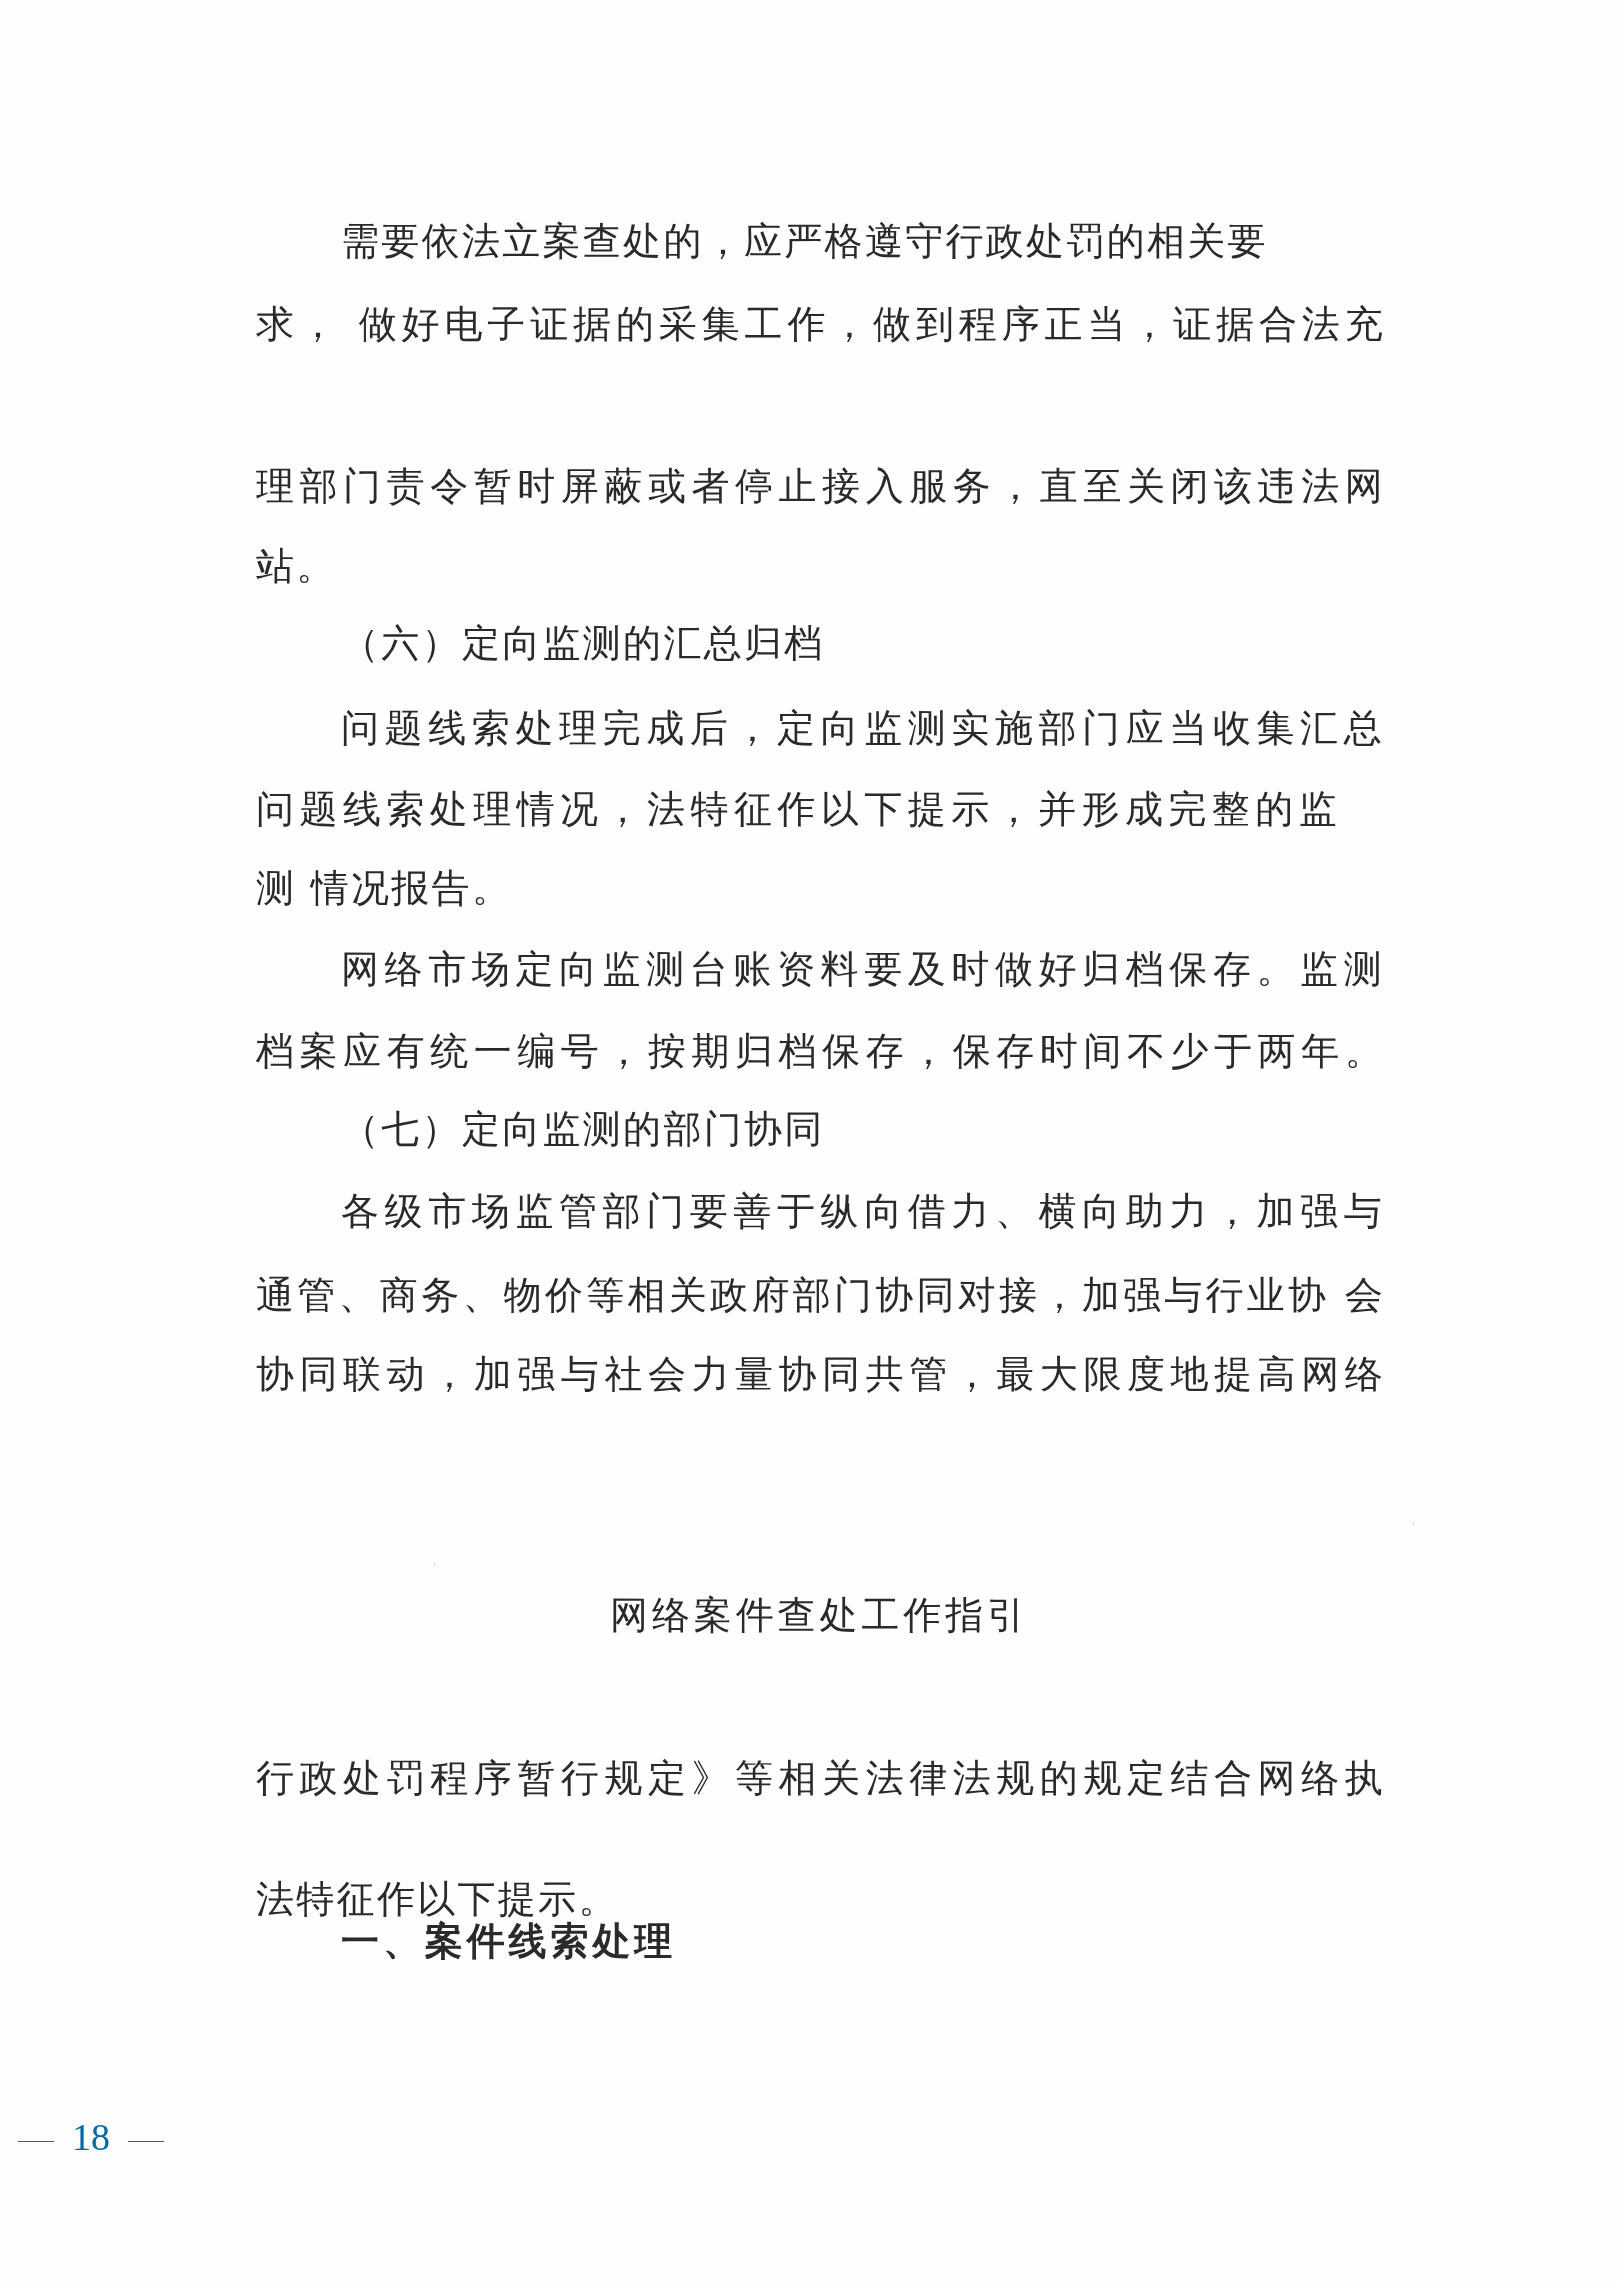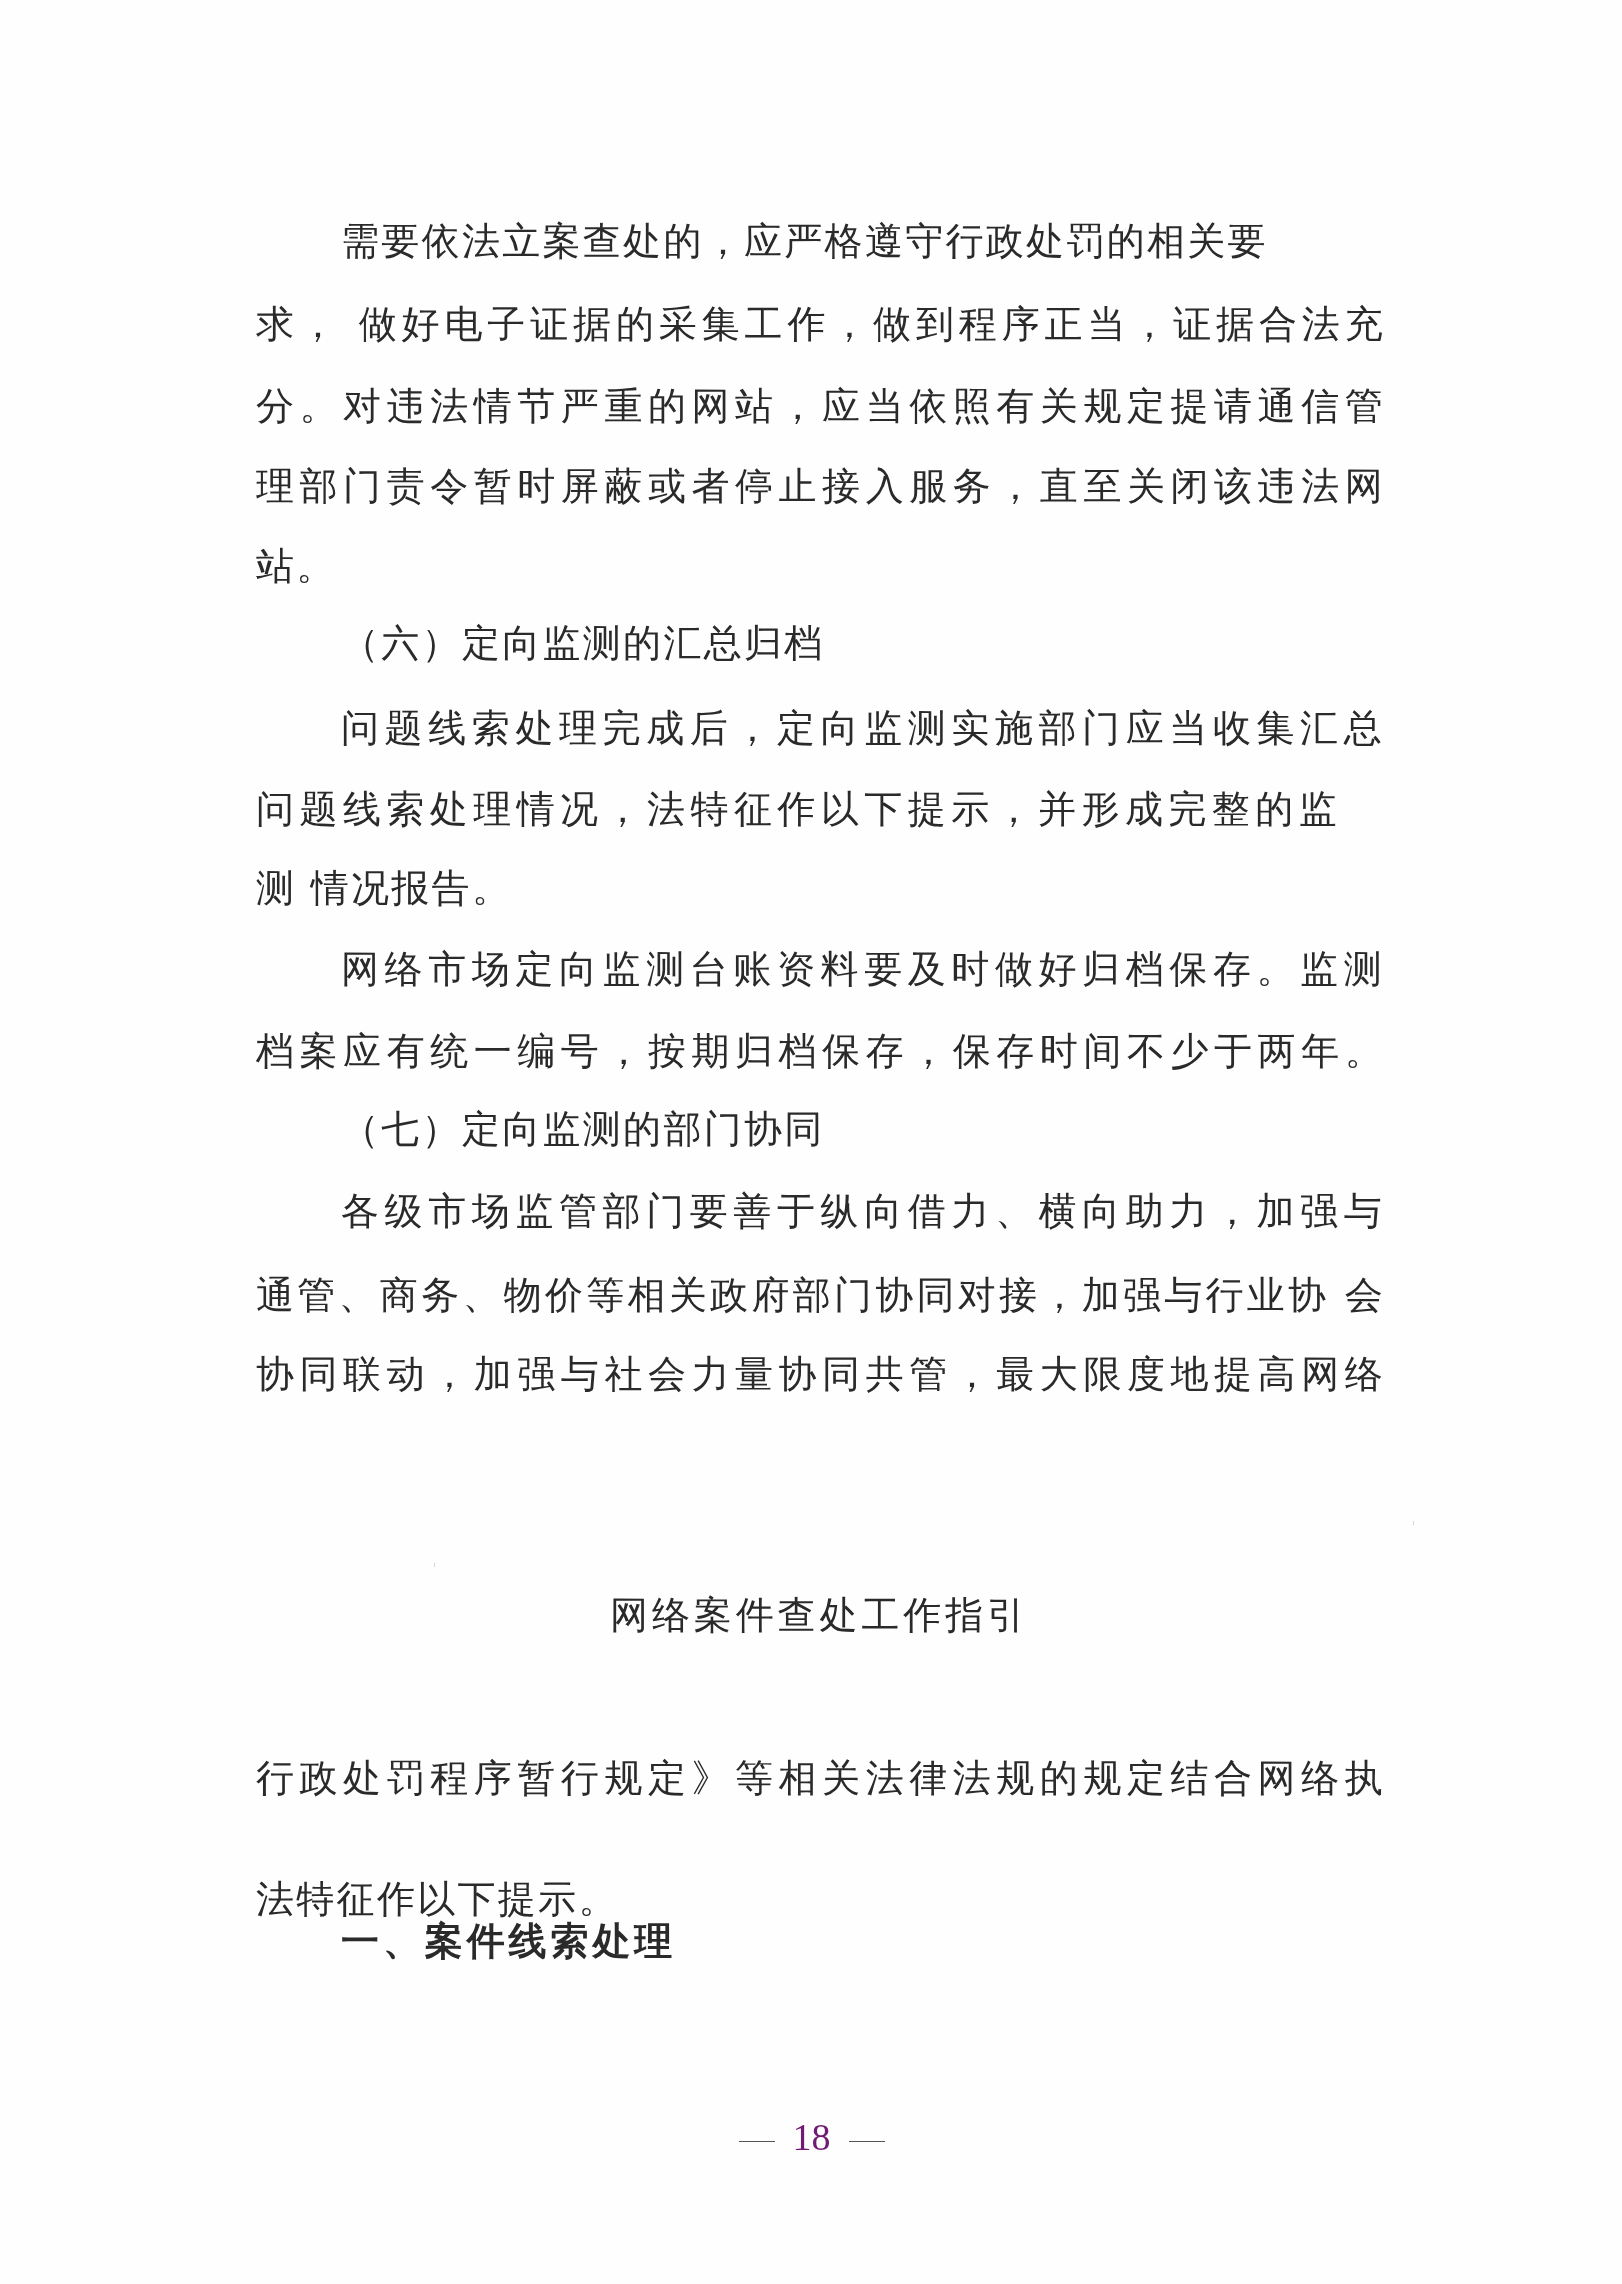--- a/index.html
+++ b/index.html
@@ -45,26 +45,25 @@
       line-height: 52px;
       transform: translateY(-26px);
       padding-left: 16px;
       box-sizing: border-box;
     }
     .heading-bold { font-weight: bold; letter-spacing: 3.9px; }
     .page-number {
       position: absolute;
       left: 0;
       width: 1623px;
-      text-align: center;
       font-family: "Liberation Serif", "DejaVu Serif", serif;
       font-size: 38px;
       line-height: 52px;
       transform: translateY(-26px);
-      color: #701a75;
+      color: #0369a1;
     }
     .page-number .dash {
       display: inline-block;
       width: 36px;
       height: 1.3px;
       background: #555555;
       vertical-align: middle;
       margin: 0 18px;
     }
     .speck {
@@ -74,21 +73,20 @@
       background: #d8d8d8;
     }
   </style>
 </head>
 <body>
 
 <div class="page">
 
   <div class="line indent" style="top:241px; width:1043px;">需要依法立案查处的，应严格遵守行政处罚的相关要</div>
   <div class="line just" style="top:324px;">求， 做好电子证据的采集工作，做到程序正当，证据合法充</div>
-  <div class="line just" style="top:406px;">分。对违法情节严重的网站，应当依照有关规定提请通信管</div>
   <div class="line just" style="top:486px;">理部门责令暂时屏蔽或者停止接入服务，直至关闭该违法网</div>
   <div class="line" style="top:566px;">站。</div>
 
   <div class="line indent" style="top:643px;">（六）定向监测的汇总归档</div>
 
   <div class="line indent just" style="top:728px; width:1043px;">问题线索处理完成后，定向监测实施部门应当收集汇总</div>
   <div class="line just" style="top:809px; width:1083px;">问题线索处理情况，法特征作以下提示，并形成完整的监</div>
   <div class="line" style="top:888px;">测 情况报告。</div>
 
   <div class="line indent just" style="top:969px; width:1043px;">网络市场定向监测台账资料要及时做好归档保存。监测</div>

